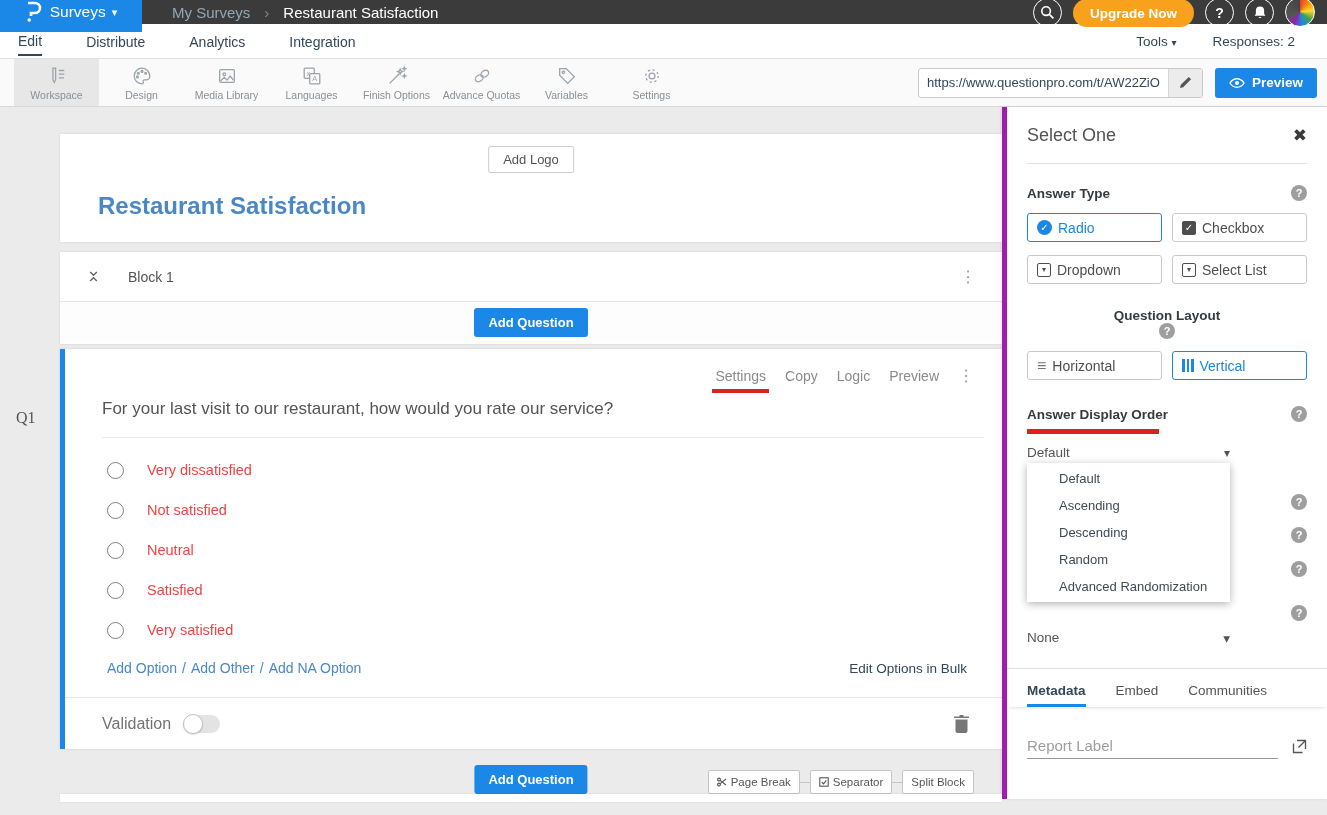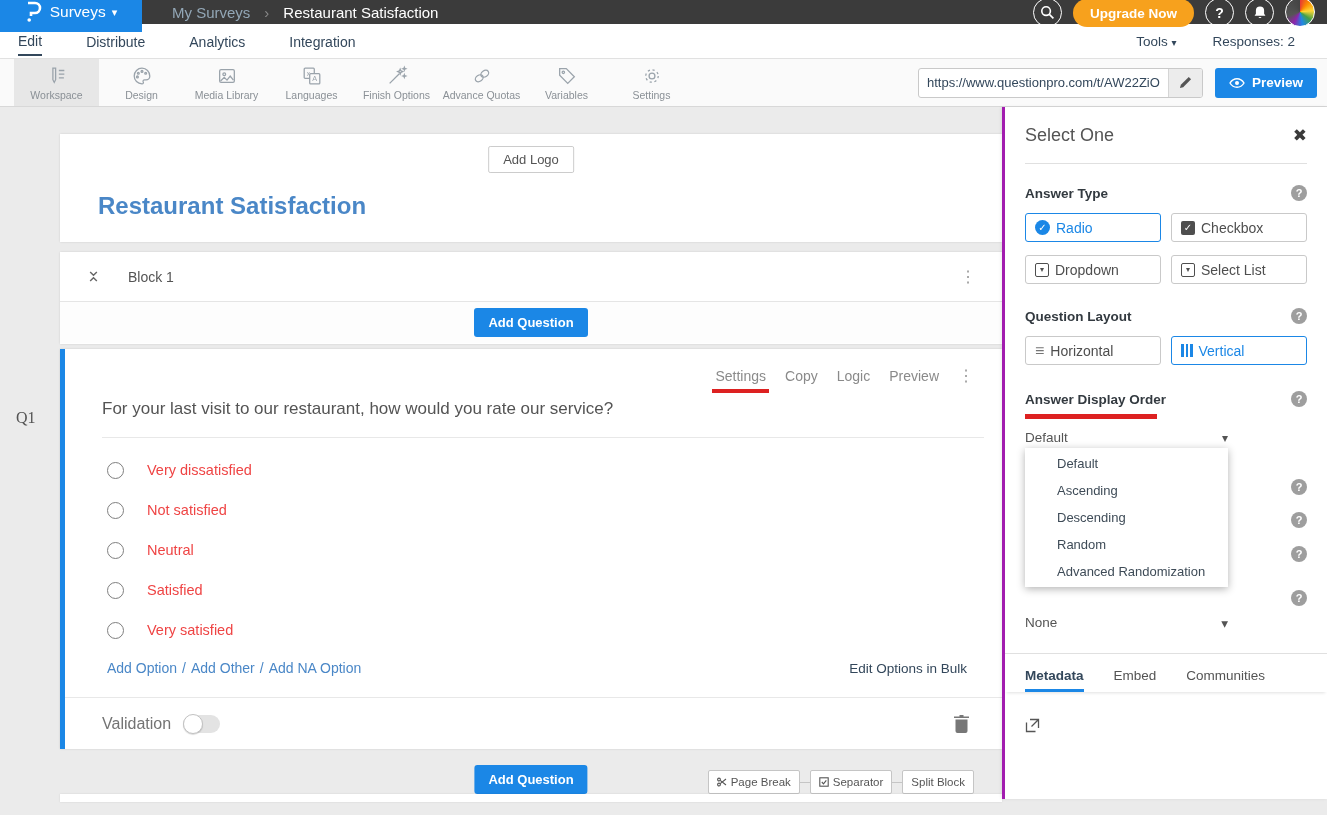--- a/index.html
+++ b/index.html
@@ -79,21 +79,21 @@
   .trash { margin-left:auto; cursor:pointer; display:flex; }
 
   .bottom-row { position:absolute; top:652px; left:0; width:942px; height:40px; }
   .bottom-row .btn-primary { position:absolute; left:50%; top:6px; transform:translateX(-50%); }
   .mini-group { position:absolute; right:28px; top:11px; display:flex; align-items:center; }
   .mini-btn { height:24px; background:#fff; border:1px solid #c5c5c5; border-radius:2px; font-size:11.5px; color:#555; padding:0 8px; display:flex; align-items:center; gap:4px; cursor:pointer; font-family:inherit; }
   .mini-link { width:10px; height:1px; background:#c5c5c5; }
   .next-card { position:absolute; top:687px; left:0; width:942px; height:8px; }
 
   
-  .panel { position:absolute; right:0; top:0; width:325px; height:692px; background:#fff; border-left:3px solid #a21caf; box-shadow:-1px 0 3px rgba(0,0,0,.08); padding:0 20px; }
+  .panel { position:absolute; right:0; top:0; width:325px; height:692px; background:#fff; border-left:5px solid #a21caf; box-shadow:-1px 0 3px rgba(0,0,0,.08); padding:0 20px; }
   .panel-title-row { height:57px; display:flex; align-items:center; justify-content:space-between; border-bottom:1px solid #e0e0e0; }
   .panel-title { font-size:18px; color:#545454; }
   .panel-close { color:#3a3a3a; font-size:17px; cursor:pointer; }
   .plabel-row { margin-top:21px; display:flex; align-items:center; justify-content:space-between; }
   .plabel { font-size:13.5px; font-weight:bold; color:#333A40; }
   .help-badge { width:16px; height:16px; border-radius:50%; background:#9E9E9E; color:#fff; font-size:11px; font-weight:bold; display:flex; align-items:center; justify-content:center; cursor:pointer; }
   .type-grid { margin-top:12px; display:grid; grid-template-columns:1fr 1fr; gap:13px 10px; }
   .choice-btn { height:29px; border:1px solid #c9c9c9; border-radius:3px; background:#fff; display:flex; align-items:center; gap:6px; padding:0 9px; font-size:14px; color:#4E4E4E; cursor:pointer; font-family:inherit; }
   .choice-btn.selected { border:1px solid #1B87E6; color:#1B87E6; }
   .ic-radio { width:15px; height:15px; border-radius:50%; background:#1B87E6; color:#fff; font-size:10px; display:flex; align-items:center; justify-content:center; }
@@ -385,21 +385,21 @@
       <button class="choice-btn">
           <span class="ic-drop">▾</span>
           <span>Dropdown</span>
         </button>
       <button class="choice-btn">
           <span class="ic-drop">▾</span>
           <span>Select List</span>
         </button>
     </div>
 
-    <div class="plabel-row" style="margin-top:24px;">
+    <div class="plabel-row" style="margin-top:24px;flex-direction:column;">
       <span class="plabel">Question Layout</span>
       <span class="help-badge">?</span>
     </div>
     <div class="type-grid">
       <button class="choice-btn">
           <span class="ic-ham">≡</span>
           <span>Horizontal</span>
         </button>
       <button class="choice-btn selected">
           <span class="ic-vbars">
@@ -443,20 +443,21 @@
       </div>
     </div>
 
     <div class="panel-tabs">
       <span class="ptab active">Metadata</span>
       <span class="ptab">Embed</span>
       <span class="ptab">Communities</span>
     </div>
 
     <div class="report-row">
+      <input class="report-input" placeholder="Report Label" style="">
       <span class="expand-ic">
         <svg width="15" height="15" viewBox="0 0 15 15" stroke="#555" stroke-width="1.3" fill="none">
             <path d="M1.5 4.5v9h9M5 1.5h8.5V10M6.5 8.5l6.5-6.5"></path>
           </svg>
       </span>
     </div>
   </aside>
 </div>
 
 </body></html>

